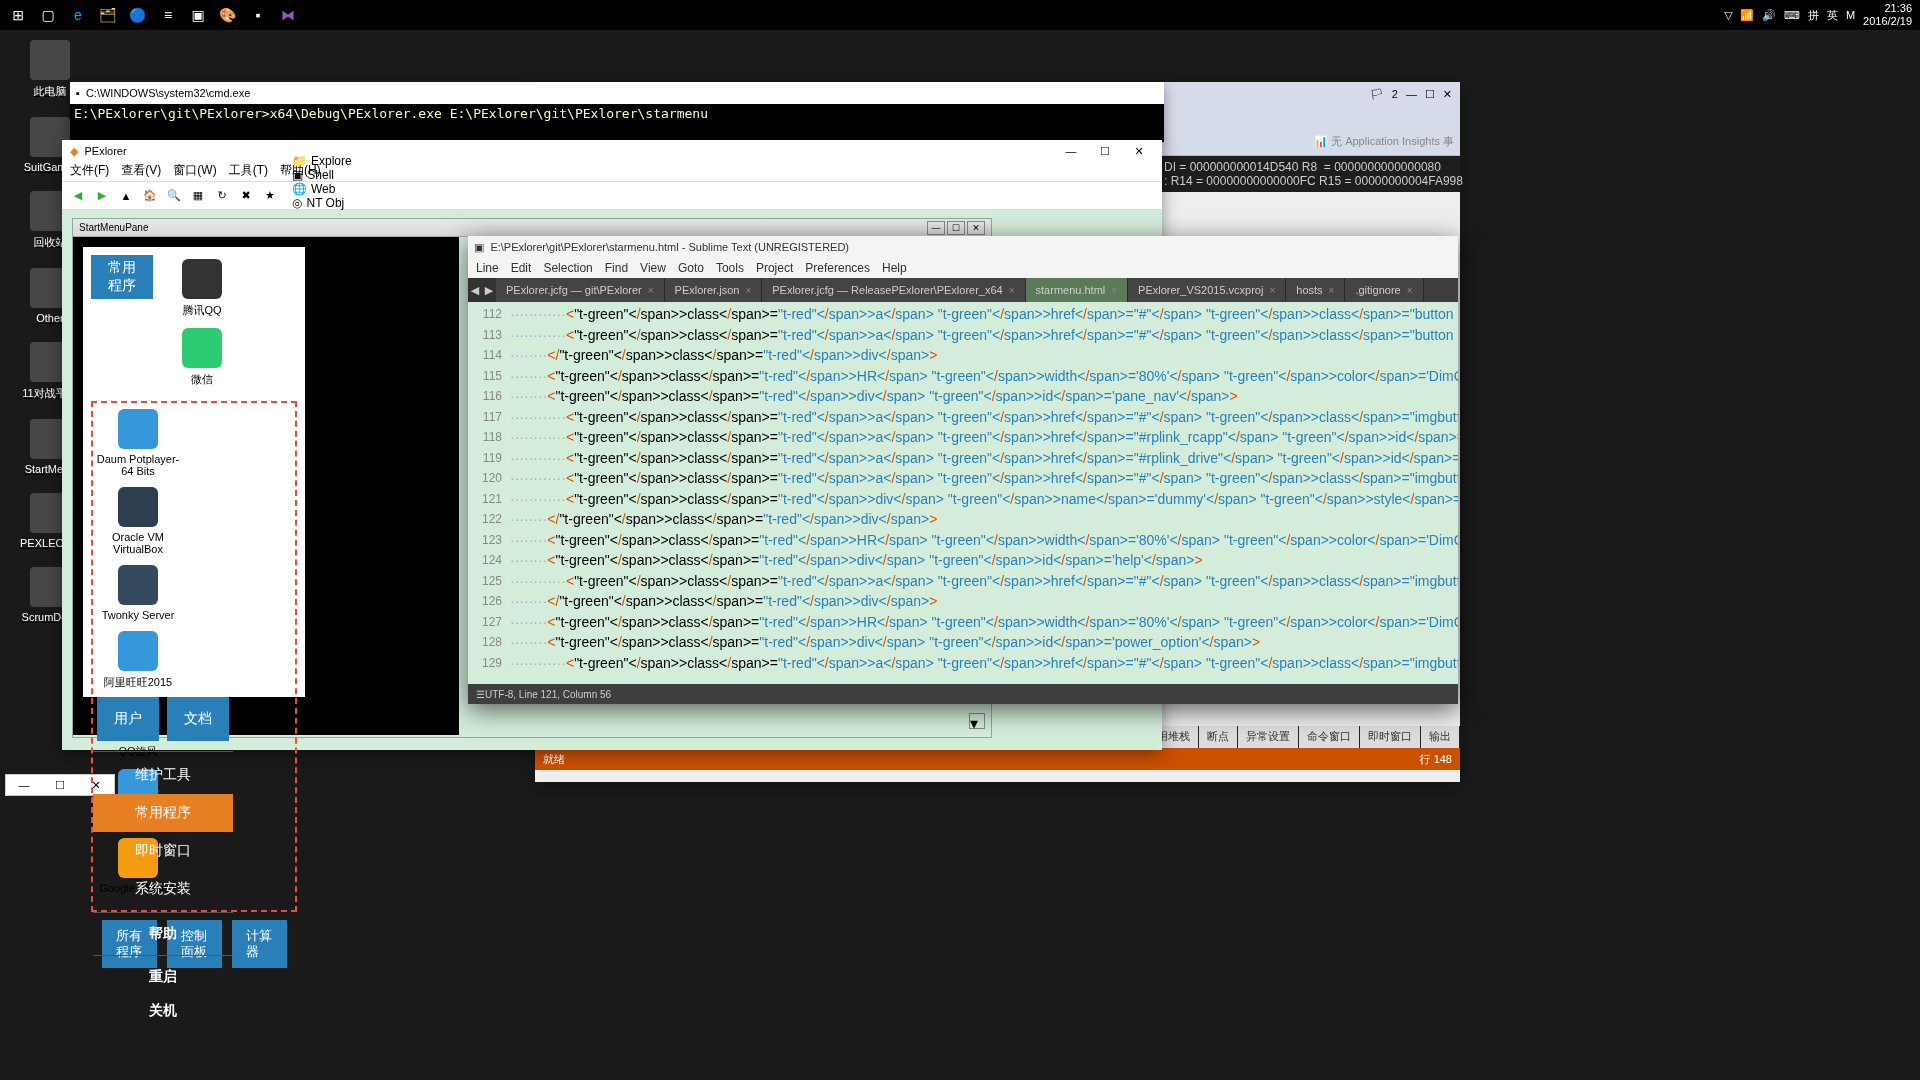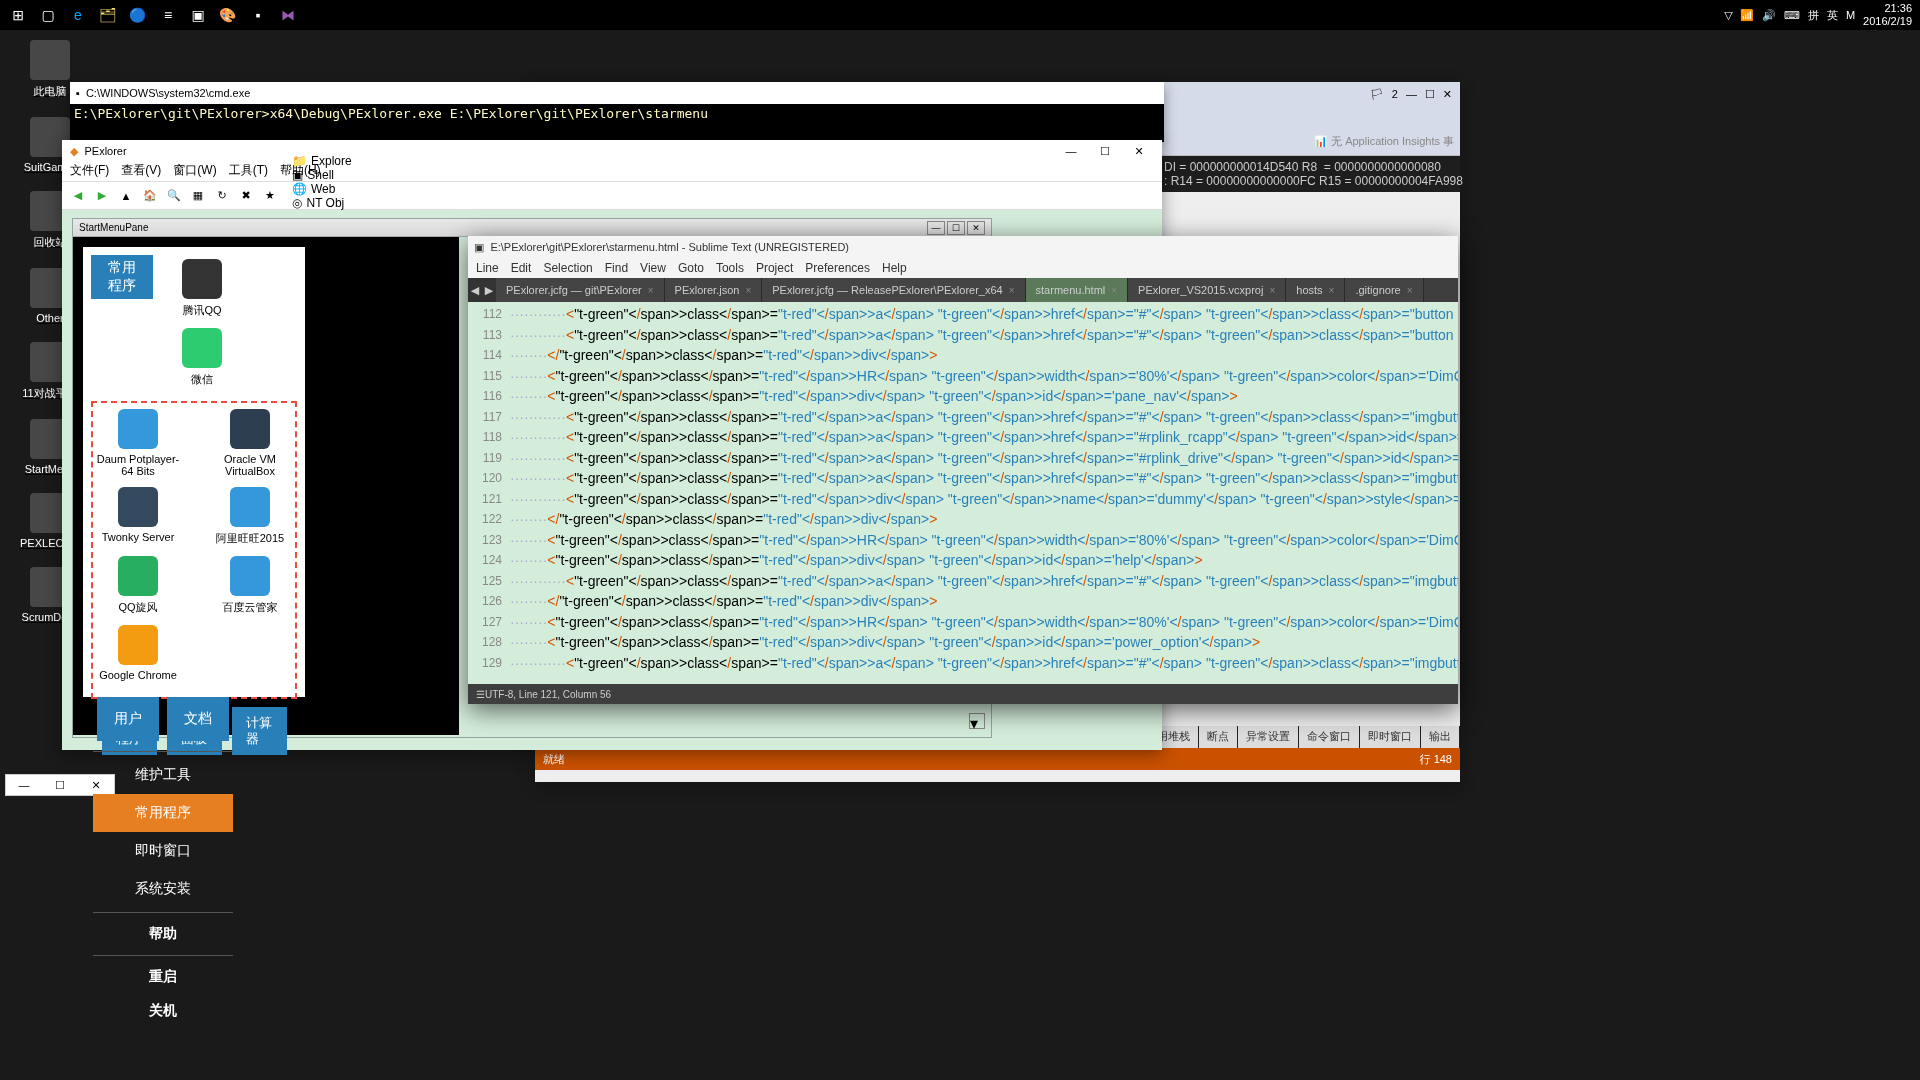--- a/index.html
+++ b/index.html
@@ -40,21 +40,21 @@
 .smp-titlebar .controls span { width: 18px; height: 14px; border: 1px solid #888; font-size: 9px; display: flex; align-items: center; justify-content: center; }
 .smp-body { display: flex; height: 498px; }
 .smp-content { width: 386px; background: #000; padding: 10px; }
 .smp-white { background: #fff; width: 222px; height: 450px; padding: 8px; float: left; }
 .smp-sidebar { width: 140px; float: left; margin-left: 10px; display: flex; flex-direction: column; }
 .blue-btn { background: #2980b9; color: #fff; height: 44px; display: flex; align-items: center; justify-content: center; font-size: 14px; cursor: pointer; margin-bottom: 6px; width: 62px; }
 .topbtns { display: flex; gap: 8px; justify-content: center; }
 .nav-item { color: #fff; padding: 10px 0; text-align: center; font-size: 14px; cursor: pointer; }
 .nav-item.active { background: #e67e22; }
 .side-hr { border: none; border-top: 1px solid #555; margin: 4px 0; }
-.app-grid { display: flex; flex-wrap: wrap; justify-content: space-between; padding: 4px; }
+.app-grid { display: flex; flex-wrap: wrap; justify-content: flex-end; padding: 4px; flex-direction: column; }
 .app-item { width: 90px; text-align: center; font-size: 11px; margin-bottom: 10px; }
 .app-item .icon { width: 40px; height: 40px; margin: 0 auto 4px; border-radius: 6px; }
 .red-dash { border: 2px dashed #e74c3c; padding: 6px 0; }
 .bottom-btns { display: flex; gap: 10px; justify-content: center; margin-top: 8px; }
 .bottom-btns .blue-btn { width: 55px; font-size: 13px; height: 48px; flex-direction: column; line-height: 1.2; }
 .help-section { margin-top: auto; }
 .help-section .nav-item { padding: 8px 0; font-weight: bold; }
 
 
 .sublime { position: absolute; top: 236px; left: 468px; width: 990px; height: 468px; background: #272822; box-shadow: 0 6px 24px rgba(0,0,0,0.6); z-index: 30; display: flex; flex-direction: column; }

